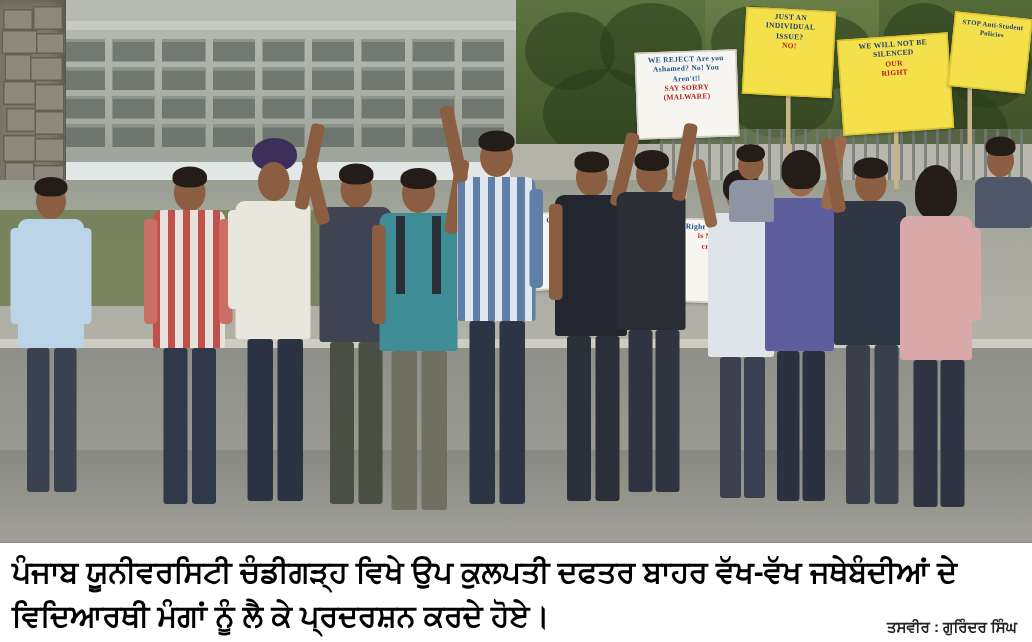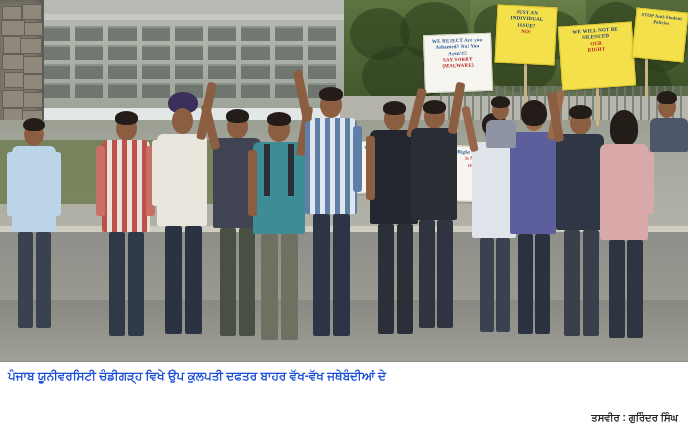--- a/index.html
+++ b/index.html
@@ -198,23 +198,23 @@
     left: 0;
     top: 362px;
     width: 688px;
     height: 66px;
     background: #ffffff;
     box-sizing: border-box;
     padding: 6px 8px 0 8px;
   }
   .caption-text {
     font-family: "Liberation Sans", sans-serif;
-    font-size: 12px;
+    font-size: 20px;
     font-weight: bold;
-    color: #1d4ed8;
+    color: #000000;
     line-height: 1.45;
     letter-spacing: 0px;
   }
   .credit {
     position: absolute;
     right: 10px;
     bottom: 4px;
     font-size: 10px;
     font-weight: bold;
     color: #222222;
@@ -493,16 +493,17 @@
       <div class="head" style="left:6px; top:4px; width:17px; height:20px;"></div>
       <div class="hair" style="left:5px; top:0px; width:19px; height:12px;"></div>
       <div class="torso" style="left:0px; top:24px; width:30px; height:28px; background:#8e94a4;"></div>
     </div>
 
     <div class="photo-frame-line"></div>
   </div>
 
   <div class="caption">
     <div class="caption-text">ਪੰਜਾਬ ਯੂਨੀਵਰਸਿਟੀ ਚੰਡੀਗੜ੍ਹ ਵਿਖੇ ਉਪ ਕੁਲਪਤੀ ਦਫਤਰ ਬਾਹਰ ਵੱਖ-ਵੱਖ ਜਥੇਬੰਦੀਆਂ ਦੇ</div>
+    <div class="caption-text">ਵਿਦਿਆਰਥੀ ਮੰਗਾਂ ਨੂੰ ਲੈ ਕੇ ਪ੍ਰਦਰਸ਼ਨ ਕਰਦੇ ਹੋਏ।</div>
     <div class="credit">ਤਸਵੀਰ : ਗੁਰਿੰਦਰ ਸਿੰਘ</div>
   </div>
 
 </div>
 
 </body></html>

